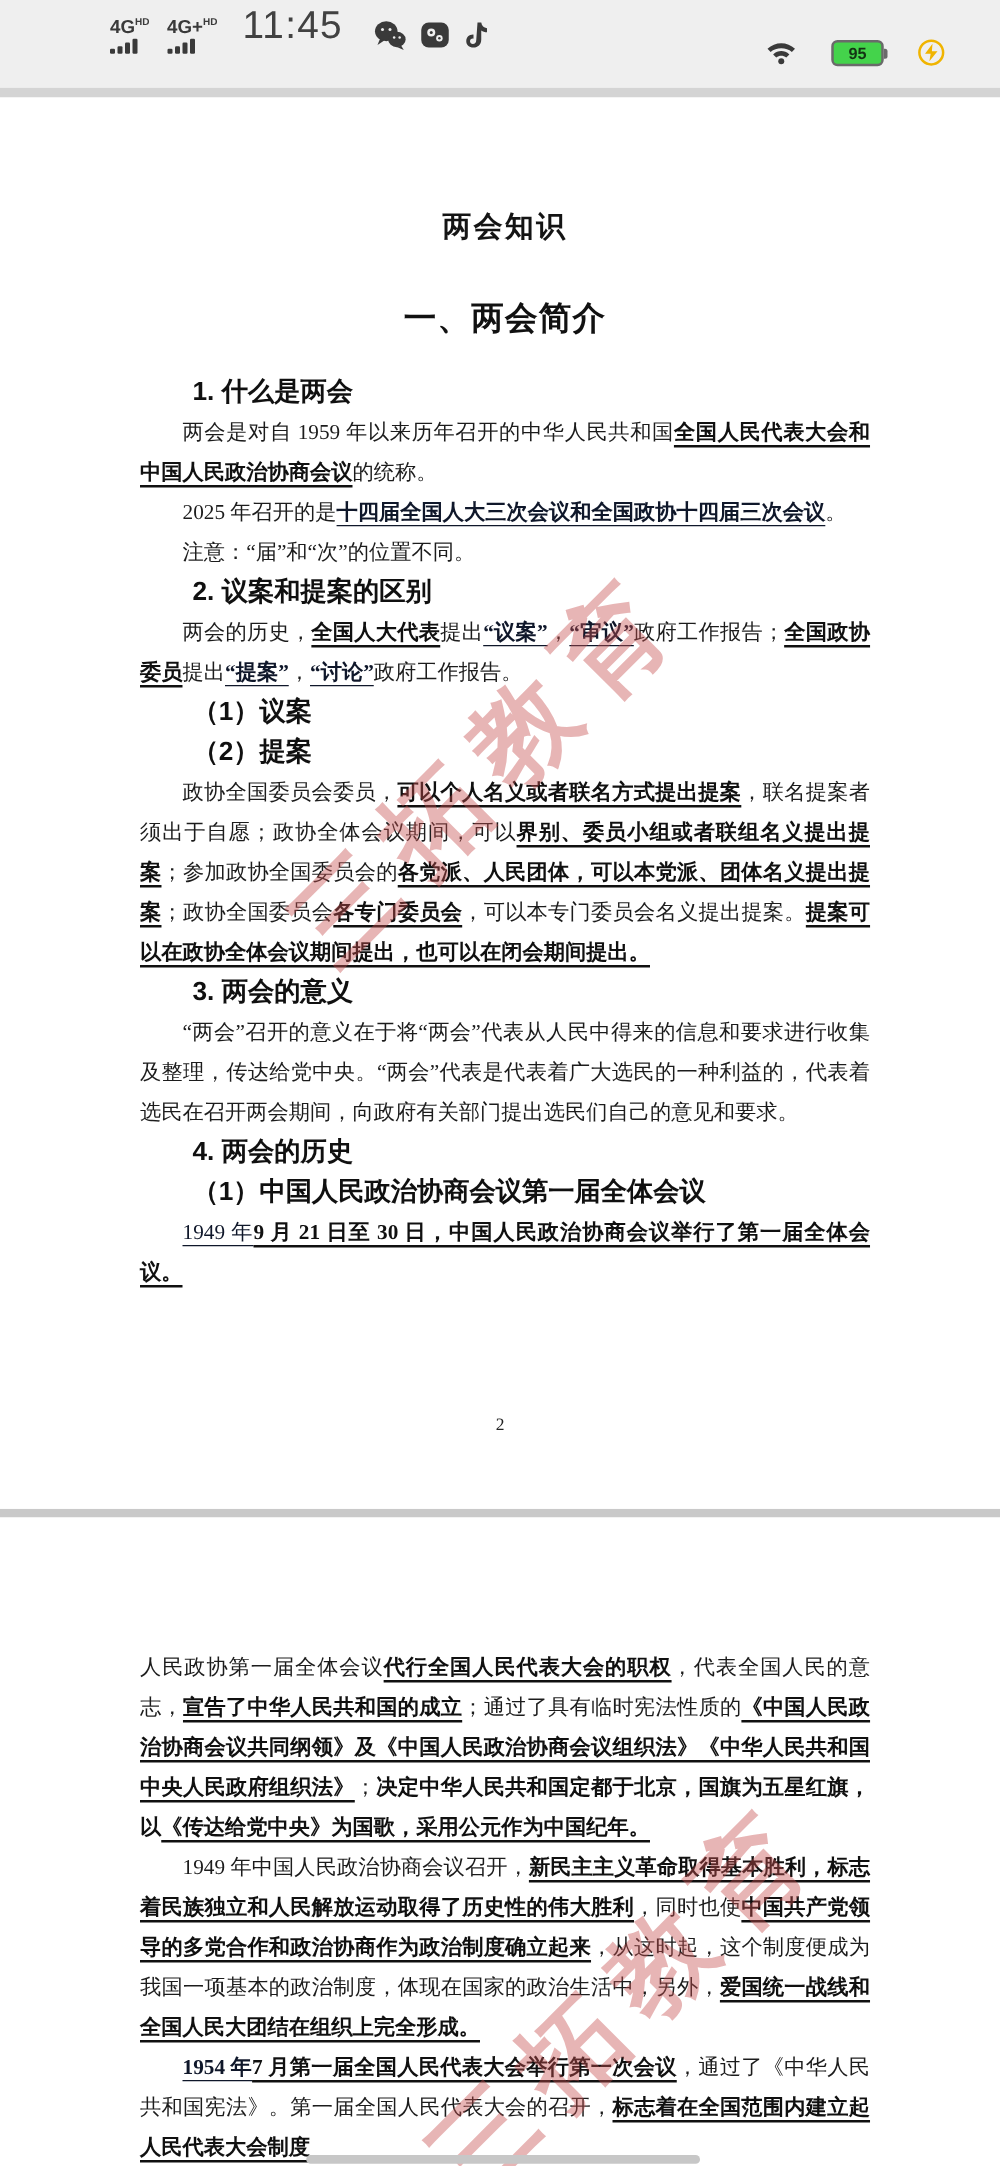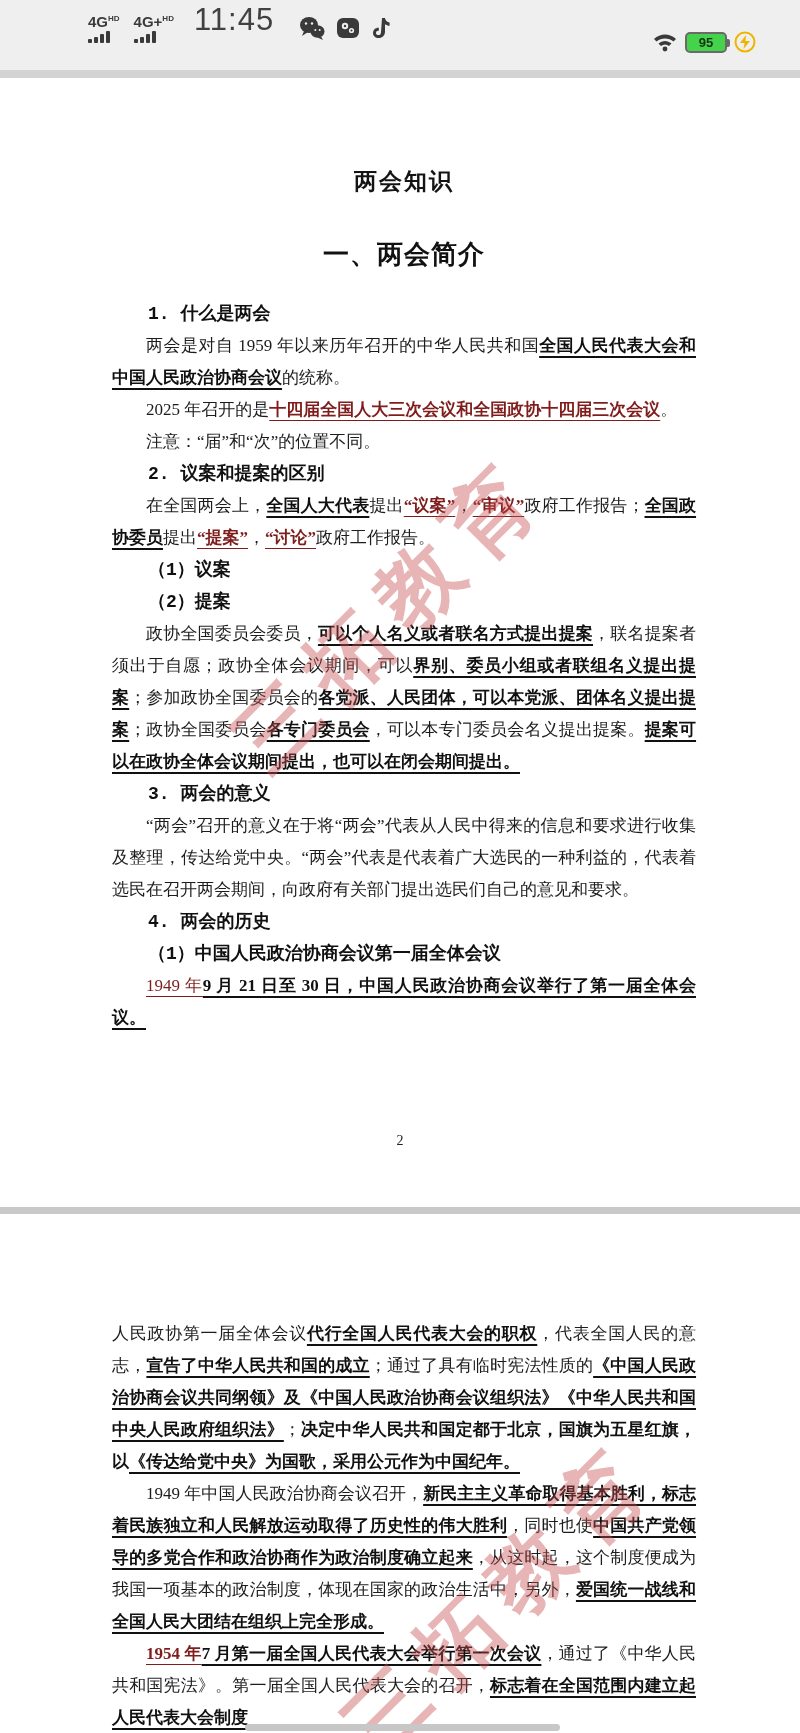--- a/index.html
+++ b/index.html
@@ -11,43 +11,43 @@
   .sb-left{display:flex;align-items:center;gap:14px;}
   .net{display:flex;flex-direction:column;align-items:flex-start;line-height:1;}
   .net-label{font-size:15px;font-weight:bold;color:#3a3a3a;}
   .net-label sup{font-size:8px;font-weight:bold;vertical-align:super;}
   .bars{display:flex;align-items:flex-end;height:12px;margin-top:2px;}
   .bars i{display:inline-block;width:4px;margin-right:2px;background:#3a3a3a;border-radius:1px;}
   .bars i:nth-child(1){height:4px;} .bars i:nth-child(2){height:6px;}
   .bars i:nth-child(3){height:9px;} .bars i:nth-child(4){height:12px;}
   .sb-time{font-size:31px;color:#414141;margin:0 10px 16px 6px;letter-spacing:1px;}
   .sb-icons{display:flex;align-items:center;gap:11px;}
-  .sb-right{margin-left:auto;display:flex;align-items:center;gap:7px;}
+  .sb-right{margin-left:auto;display:flex;align-items:center;gap:27px;}
   .battery{position:relative;width:42px;height:21px;border:2px solid #6a6a6a;border-radius:5px;
            background:#44d34b;display:flex;align-items:center;justify-content:center;
            font-size:13px;font-weight:bold;color:#143314;box-sizing:border-box;}
   .battery:after{content:"";position:absolute;right:-5px;top:5px;width:3px;height:8px;
                  background:#6a6a6a;border-radius:0 2px 2px 0;}
   
   .gap-top{height:8px;background:#d4d4d4;}
   .page-sep{height:7px;background:#c9c9c9;}
   .page{position:relative;background:#ffffff;overflow:hidden;box-sizing:border-box;}
   .page2{height:1129px;padding:88px 104px 0 112px;}
   .page3{height:519px;padding:104px 104px 0 112px;}
   
   .doc-title{font-size:23px;font-weight:bold;text-align:center;letter-spacing:2px;margin:0 0 40px 0;color:#141414;}
   .doc-section{font-size:26px;font-weight:bold;text-align:center;letter-spacing:1px;
                font-family:Liberation Serif, serif;margin:0 0 26px 0;color:#111;}
   .body-text{font-size:17px;line-height:32px;color:#1c1c1c;}
   .para{text-indent:2em;text-align:justify;}
   .para.p0{text-indent:0;}
-  .para.h1,.para.h2{font-family:Liberation Mono, monospace;font-weight:bold;font-size:18px;color:#111;}
+  .para.h1,.para.h2{font-family:Liberation Sans, sans-serif;font-weight:bold;font-size:21px;color:#111;}
   .rn-b{font-weight:bold;color:#101010;}
   .rn-u{text-decoration:underline;text-underline-offset:5px;text-decoration-thickness:1.5px;}
-  .rn-r{color:#7f1d1d;text-decoration:underline;}
+  .rn-r{color:#0f172a;text-decoration:underline;}
   .pagenum{position:absolute;bottom:58px;left:0;width:100%;text-align:center;
            font-size:14px;color:#222;font-family:"Liberation Serif",serif;}
   
   .watermark{position:absolute;font-size:82px;letter-spacing:18px;font-weight:bold;
              color:rgba(197,78,78,0.42);transform:rotate(-45deg);white-space:nowrap;
              pointer-events:none;font-family:"Liberation Serif",serif;}
   .wm1{left:190px;top:560px;}
   .wm2{left:300px;top:1545px;position:absolute;}
   .wm-layer{position:absolute;left:0;top:0;width:800px;height:1733px;overflow:hidden;pointer-events:none;}
   
@@ -134,21 +134,21 @@
 
   <div class="page page2">
     <div class="doc-title">两会知识</div>
     <div class="doc-section">一、两会简介</div>
     <div class="body-text">
         <div class="para h1"><span class="rn-b">1. 什么是两会</span></div>
         <div class="para p"><span>两会是对自 1959 年以来历年召开的中华人民共和国</span><span class="rn-b rn-u">全国人民代表大会和中国人民政治协商会议</span><span>的统称。</span></div>
         <div class="para p"><span>2025 年召开的是</span><span class="rn-r rn-b rn-u">十四届全国人大三次会议和全国政协十四届三次会议</span><span>。</span></div>
         <div class="para p"><span>注意：“届”和“次”的位置不同。</span></div>
         <div class="para h1"><span class="rn-b">2. 议案和提案的区别</span></div>
-        <div class="para p"><span>在全国两会上，</span><span class="rn-b rn-u">全国人大代表</span><span>提出</span><span class="rn-r rn-b rn-u">“议案”</span><span>，</span><span class="rn-r rn-b rn-u">“审议”</span><span>政府工作报告；</span><span class="rn-b rn-u">全国政协委员</span><span>提出</span><span class="rn-r rn-b rn-u">“提案”</span><span>，</span><span class="rn-r rn-b rn-u">“讨论”</span><span>政府工作报告。</span></div>
+        <div class="para p"><span>两会的历史，</span><span class="rn-b rn-u">全国人大代表</span><span>提出</span><span class="rn-r rn-b rn-u">“议案”</span><span>，</span><span class="rn-r rn-b rn-u">“审议”</span><span>政府工作报告；</span><span class="rn-b rn-u">全国政协委员</span><span>提出</span><span class="rn-r rn-b rn-u">“提案”</span><span>，</span><span class="rn-r rn-b rn-u">“讨论”</span><span>政府工作报告。</span></div>
         <div class="para h2"><span class="rn-b">（1）议案</span></div>
         <div class="para h2"><span class="rn-b">（2）提案</span></div>
         <div class="para p"><span>政协全国委员会委员，</span><span class="rn-b rn-u">可以个人名义或者联名方式提出提案</span><span>，联名提案者须出于自愿；政协全体会议期间，可以</span><span class="rn-b rn-u">界别、委员小组或者联组名义提出提案</span><span>；参加政协全国委员会的</span><span class="rn-b rn-u">各党派、人民团体，可以本党派、团体名义提出提案</span><span>；政协全国委员会</span><span class="rn-b rn-u">各专门委员会</span><span>，可以本专门委员会名义提出提案。</span><span class="rn-b rn-u">提案可以在政协全体会议期间提出，也可以在闭会期间提出。</span></div>
         <div class="para h1"><span class="rn-b">3. 两会的意义</span></div>
         <div class="para p"><span>“两会”召开的意义在于将“两会”代表从人民中得来的信息和要求进行收集及整理，传达给党中央。“两会”代表是代表着广大选民的一种利益的，代表着选民在召开两会期间，向政府有关部门提出选民们自己的意见和要求。</span></div>
         <div class="para h1"><span class="rn-b">4. 两会的历史</span></div>
         <div class="para h2"><span class="rn-b">（1）中国人民政治协商会议第一届全体会议</span></div>
         <div class="para p"><span class="rn-r rn-u">1949 年</span><span class="rn-b rn-u">9 月 21 日至 30 日，中国人民政治协商会议举行了第一届全体会议。</span></div>
       </div>
     <div class="pagenum">2</div>

